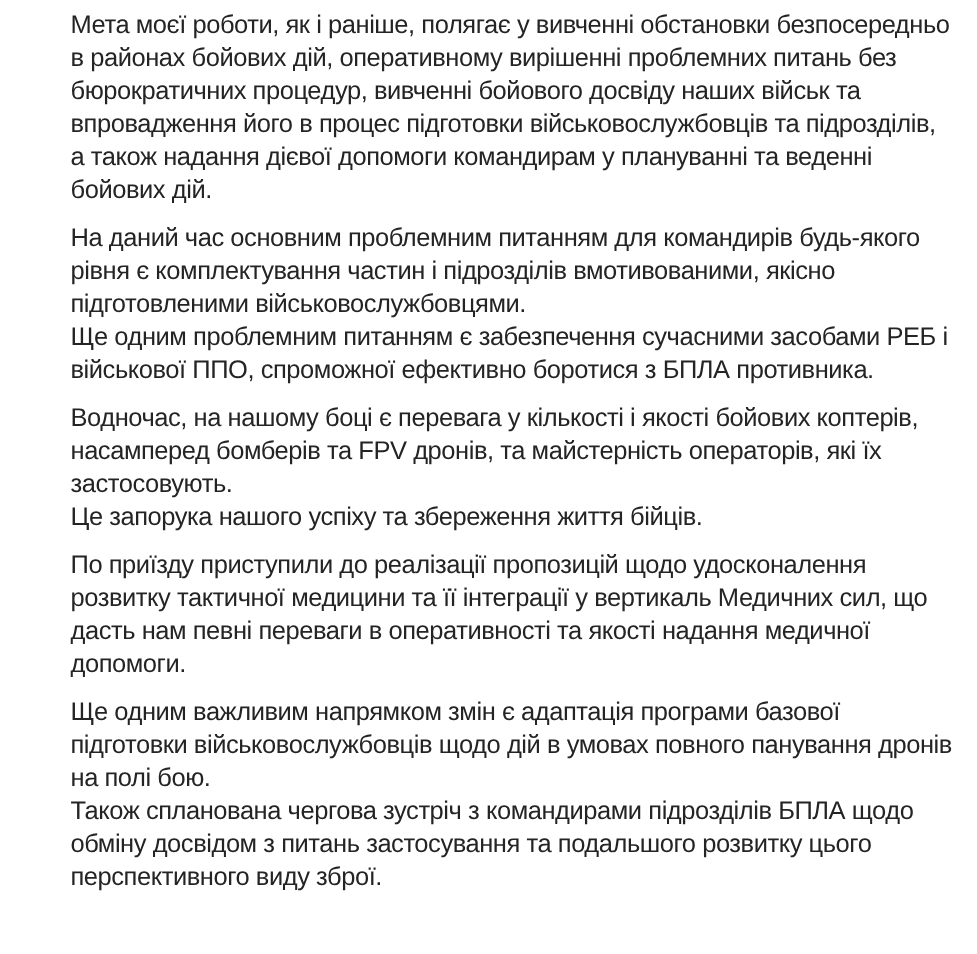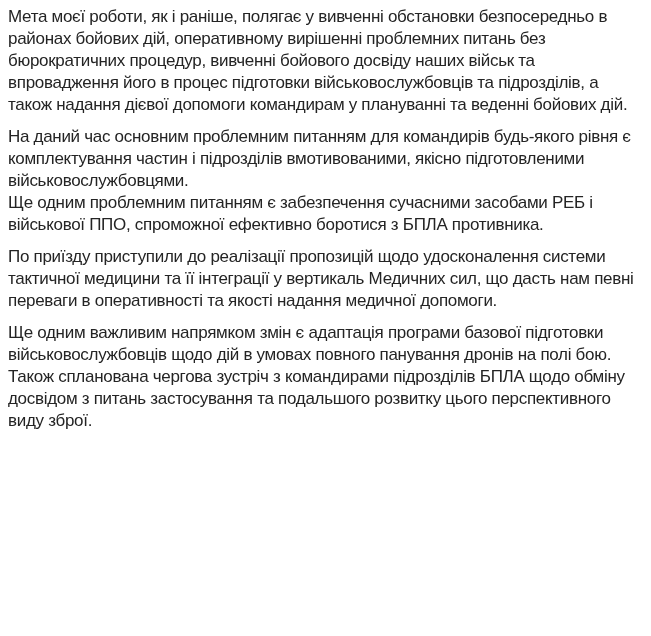--- a/index.html
+++ b/index.html
@@ -6,20 +6,21 @@
       margin: 0;
       padding: 0;
       background: #ffffff;
     }
     .post-page {
       width: 651px;
       height: 636px;
       box-sizing: border-box;
       background: #ffffff;
       overflow: hidden;
+      padding-left: 39px;
     }
     .post-text {
       box-sizing: border-box;
       padding: 6px 14px 8px 8px;
       font-family: "Liberation Sans", "DejaVu Sans", sans-serif;
       font-size: 17px;
       line-height: 22px;
       letter-spacing: -0.3px;
       color: #242424;
       -webkit-font-smoothing: antialiased;
@@ -33,17 +34,19 @@
     }
   </style>
 </head>
 <body>
 
 <div class="post-page">
   <div class="post-text">
     <p>Мета моєї роботи, як і раніше, полягає у вивченні обстановки безпосередньо в районах бойових дій, оперативному вирішенні проблемних питань без бюрократичних процедур, вивченні бойового досвіду наших військ та впровадження його в процес підготовки військовослужбовців та підрозділів, а також надання дієвої допомоги командирам у плануванні та веденні бойових дій.</p>
     <p>На даний час основним проблемним питанням для командирів будь-якого рівня є комплектування частин і підрозділів вмотивованими, якісно підготовленими військовослужбовцями.
 Ще одним проблемним питанням є забезпечення сучасними засобами РЕБ і військової ППО, спроможної ефективно боротися з БПЛА противника.</p>
-    <p>По приїзду приступили до реалізації пропозицій щодо удосконалення системи тактичної медицини та її інтеграції у вертикаль Медичних сил, що дасть нам певні переваги в оперативності та якості надання медичної допомоги.</p>
+    <p>Водночас, на нашому боці є перевага у кількості і якості бойових коптерів, насамперед бомберів та FPV дронів, та майстерність операторів, які їх застосовують.
+Це запорука нашого успіху та збереження життя бійців.</p>
+    <p>По приїзду приступили до реалізації пропозицій щодо удосконалення розвитку тактичної медицини та її інтеграції у вертикаль Медичних сил, що дасть нам певні переваги в оперативності та якості надання медичної допомоги.</p>
     <p>Ще одним важливим напрямком змін є адаптація програми базової підготовки військовослужбовців щодо дій  в умовах повного панування дронів на полі бою.
 Також спланована чергова зустріч з командирами підрозділів БПЛА щодо обміну досвідом з питань застосування та подальшого розвитку цього перспективного виду зброї.</p>
   </div>
 </div>
 
 </body></html>

